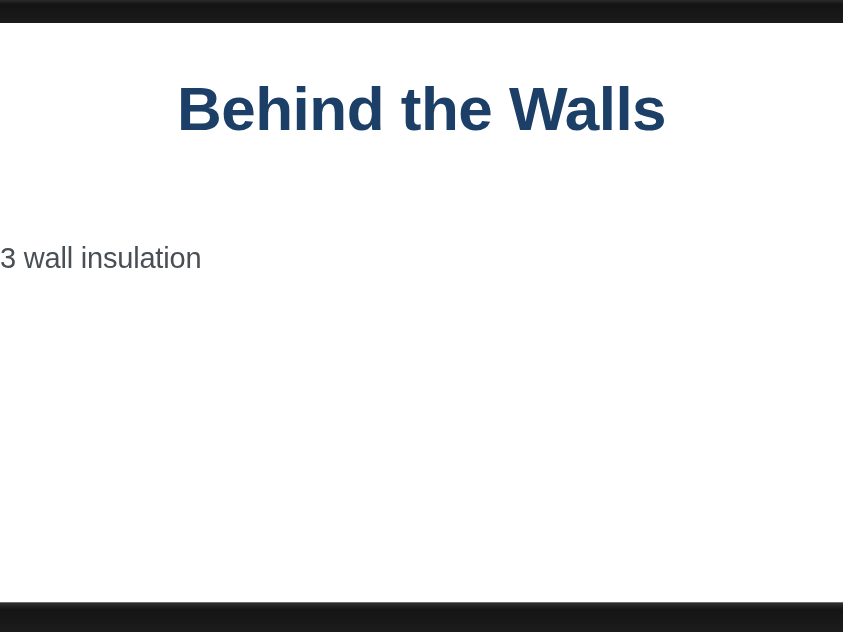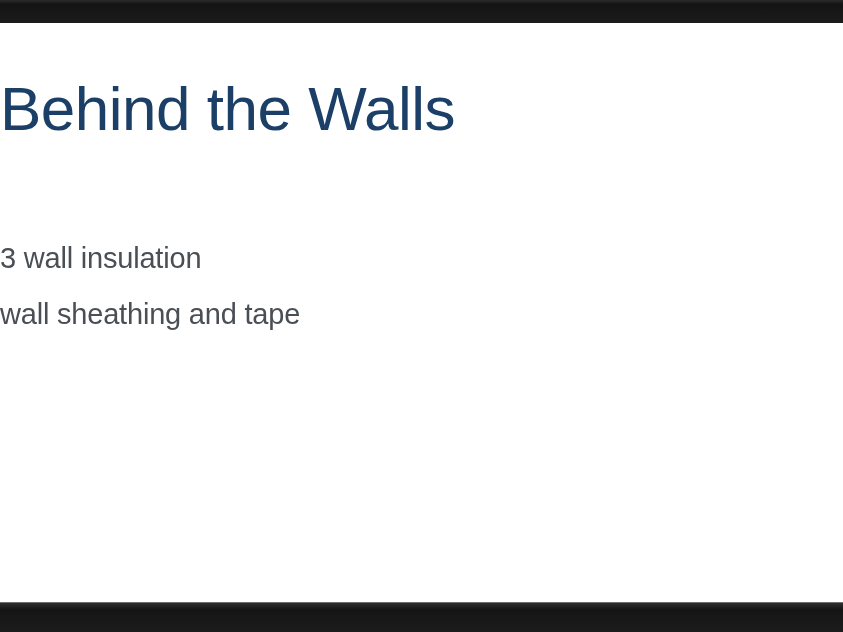--- a/index.html
+++ b/index.html
@@ -50,22 +50,23 @@
     height: 579px;
     background: #ffffff;
     overflow: hidden;
   }
 
   .slide-title {
     position: absolute;
     top: 55px;
     left: 0;
     width: 843px;
+    text-align: center;
     font-size: 62px;
-    font-weight: 400;
+    font-weight: 700;
     letter-spacing: -0.5px;
     color: #1b3f66;
     white-space: nowrap;
     line-height: 1.0;
   }
 
   .feature-list {
     position: absolute;
     top: 207px;
     left: 0;
@@ -100,20 +101,19 @@
 <div class="screen">
 
   <div class="bar bar-top"></div>
 
   <div class="content">
 
     <div class="slide-title">Behind the Walls</div>
 
     <ul class="feature-list">
       <li class="feature-item">3 wall insulation</li>
-      <li class="feature-item">wall sheathing and tape</li>
     </ul>
 
   </div>
 
   <div class="bar bar-bottom"></div>
 
 </div>
 
 </body></html>

